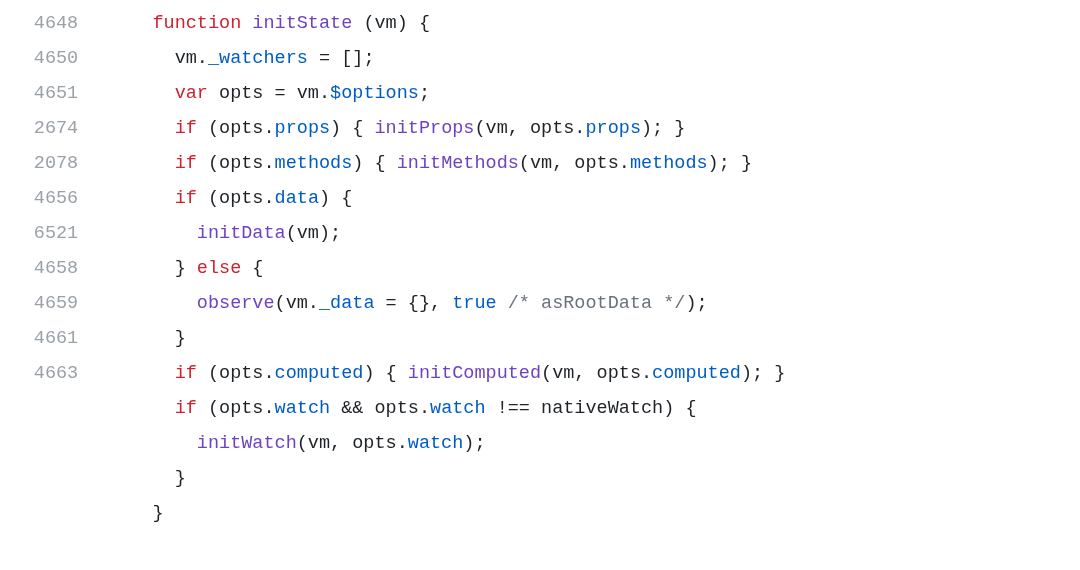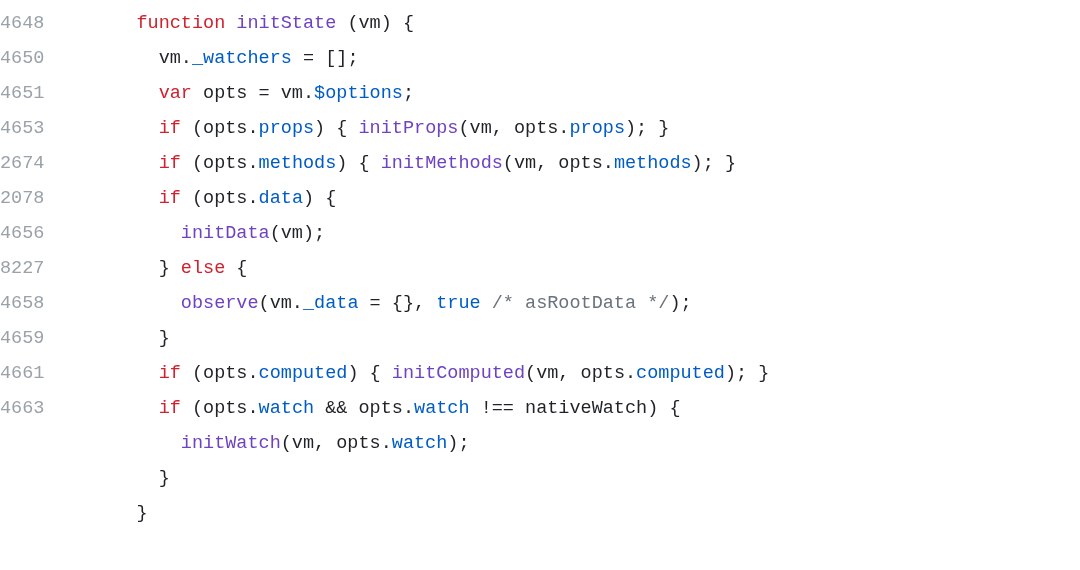--- a/index.html
+++ b/index.html
@@ -14,24 +14,25 @@
   .editor {
     display: flex;
     flex-direction: row;
     width: 100%;
     height: 100%;
     padding-top: 6px;
   }
   .gutter {
     flex: 0 0 auto;
     width: 92px;
-    text-align: left;
+    text-align: center;
     color: #9aa1a8;
     user-select: none;
     padding-right: 12px;
+    margin-left: 16px;
   }
   .code {
     flex: 1 1 auto;
     color: #1f2328;
     white-space: pre;
   }
   .row {
     line-height: 35px;
     height: 35px;
   }
@@ -43,24 +44,23 @@
   .tk-punc   { color: #24292f; }
 </style>
 </head>
 <body>
 
 <div class="editor">
   <div class="gutter" id="gutter">
       <div class="row">4648</div>
       <div class="row">4650</div>
       <div class="row">4651</div>
-      <div class="row">4653</div>
       <div class="row">2674</div>
       <div class="row">2078</div>
       <div class="row">4656</div>
-      <div class="row">8227</div>
+      <div class="row">6521</div>
       <div class="row">4658</div>
       <div class="row">4659</div>
       <div class="row">4661</div>
       <div class="row">4663</div>
     </div>
   <div class="code" id="code"><div class="row"><span>    </span><span class="tk-kw">function</span><span> </span><span class="tk-fn">initState</span><span> (</span><span class="tk-param">vm</span><span>) {</span></div><div class="row"><span>      </span><span>vm</span><span class="tk-punc">.</span><span class="tk-prop">_watchers</span><span> = [];</span></div><div class="row"><span>      </span><span class="tk-kw">var</span><span> opts = vm</span><span class="tk-punc">.</span><span class="tk-prop">$options</span><span>;</span></div><div class="row"><span>      </span><span class="tk-kw">if</span><span> (opts</span><span class="tk-punc">.</span><span class="tk-prop">props</span><span>) { </span><span class="tk-fn">initProps</span><span>(vm, opts</span><span class="tk-punc">.</span><span class="tk-prop">props</span><span>); }</span></div><div class="row"><span>      </span><span class="tk-kw">if</span><span> (opts</span><span class="tk-punc">.</span><span class="tk-prop">methods</span><span>) { </span><span class="tk-fn">initMethods</span><span>(vm, opts</span><span class="tk-punc">.</span><span class="tk-prop">methods</span><span>); }</span></div><div class="row"><span>      </span><span class="tk-kw">if</span><span> (opts</span><span class="tk-punc">.</span><span class="tk-prop">data</span><span>) {</span></div><div class="row"><span>        </span><span class="tk-fn">initData</span><span>(vm);</span></div><div class="row"><span>      </span><span>} </span><span class="tk-kw">else</span><span> {</span></div><div class="row"><span>        </span><span class="tk-fn">observe</span><span>(vm</span><span class="tk-punc">.</span><span class="tk-prop">_data</span><span> = {}, </span><span class="tk-prop">true</span><span> </span><span class="tk-comment">/* asRootData */</span><span>);</span></div><div class="row"><span>      </span><span>}</span></div><div class="row"><span>      </span><span class="tk-kw">if</span><span> (opts</span><span class="tk-punc">.</span><span class="tk-prop">computed</span><span>) { </span><span class="tk-fn">initComputed</span><span>(vm, opts</span><span class="tk-punc">.</span><span class="tk-prop">computed</span><span>); }</span></div><div class="row"><span>      </span><span class="tk-kw">if</span><span> (opts</span><span class="tk-punc">.</span><span class="tk-prop">watch</span><span> &amp;&amp; opts</span><span class="tk-punc">.</span><span class="tk-prop">watch</span><span> !== nativeWatch) {</span></div><div class="row"><span>        </span><span class="tk-fn">initWatch</span><span>(vm, opts</span><span class="tk-punc">.</span><span class="tk-prop">watch</span><span>);</span></div><div class="row"><span>      </span><span>}</span></div><div class="row"><span>    </span><span>}</span></div><div class="row"></div></div>
 </div>
 
 </body></html>

